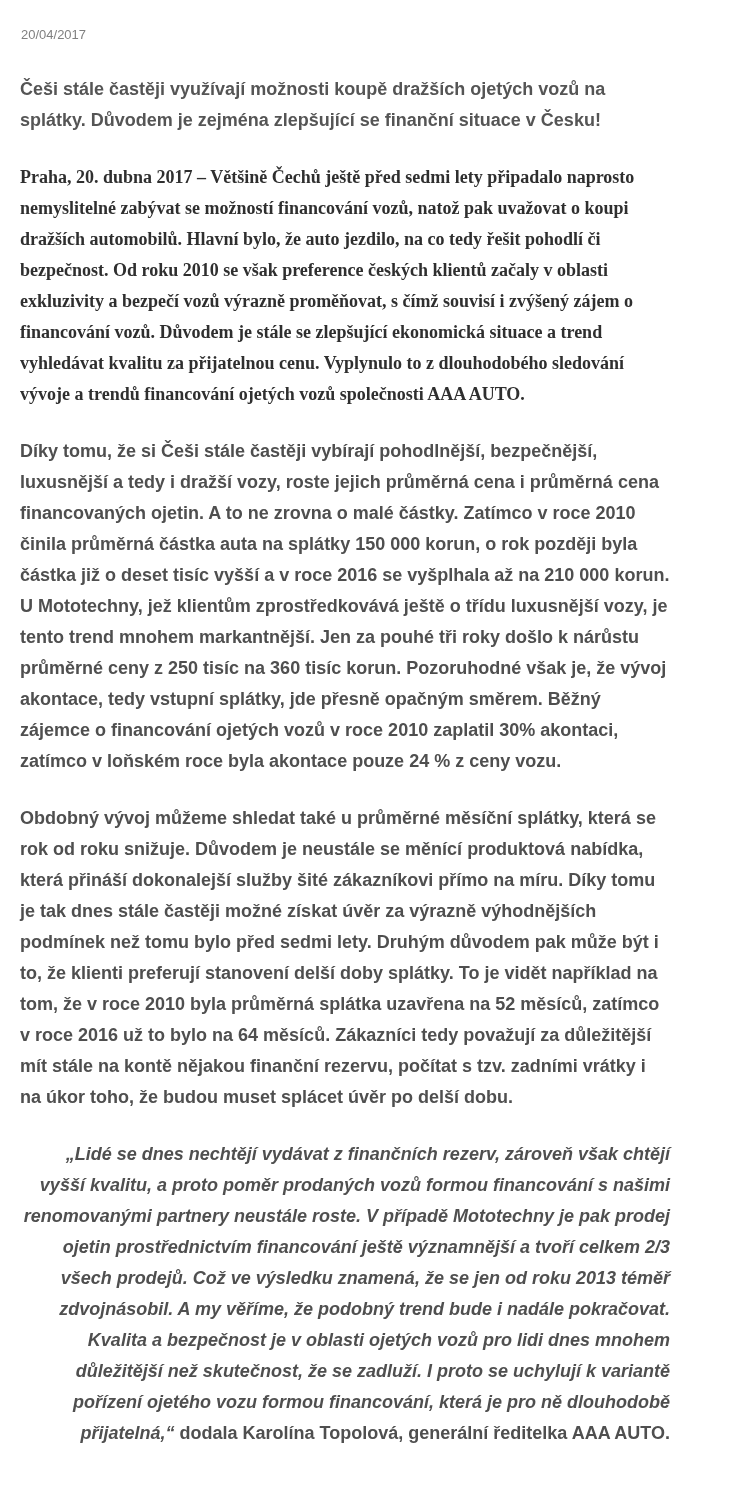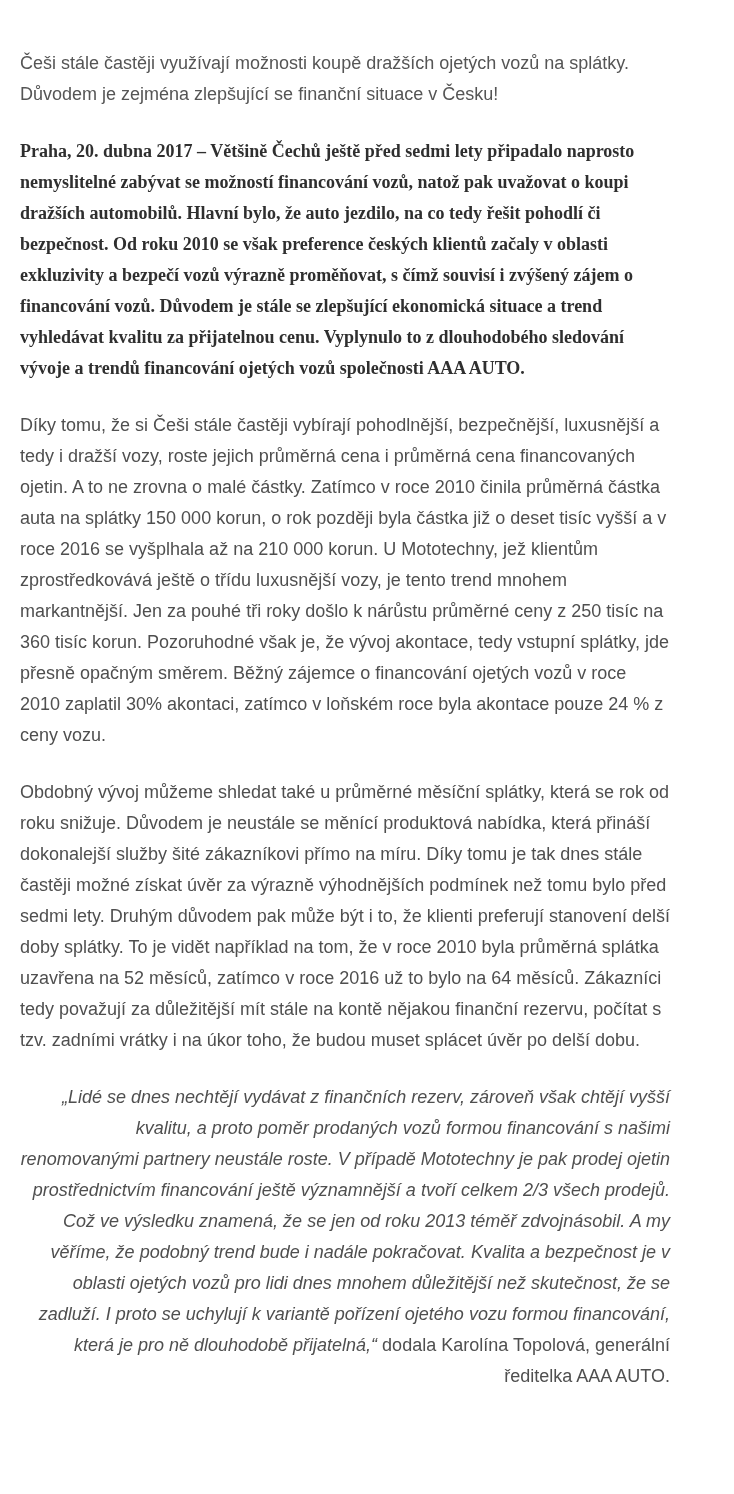--- a/index.html
+++ b/index.html
@@ -48,21 +48,21 @@
   
   .article-body {
     max-width: 652px;
   }
 
   .article-body p {
     margin: 0 0 26px 0;
     font-size: 18px;
     line-height: 31px;
     color: #4f4f4f;
-    font-weight: 400;
+    font-weight: 700;
   }
 
   .article-body p.lead {
     color: #555555;
   }
 
   .article-body p.bold-intro {
     font-weight: bold;
     color: #2f2f2f;
     font-family: Liberation Serif, serif;
@@ -81,20 +81,21 @@
   .article-body p.quote .attribution {
     font-style: normal;
   }
 </style>
 </head>
 <body>
 
 <div class="page">
 
   <header class="article-header">
+    <div class="article-date">20/04/2017</div>
   </header>
 
   <main class="article-body">
 
     <p class="lead">Češi stále častěji využívají možnosti koupě dražších ojetých vozů na splátky. Důvodem je zejména zlepšující se finanční situace v Česku!</p>
 
     <p class="bold-intro">Praha, 20. dubna 2017 – Většině Čechů ještě před sedmi lety připadalo naprosto nemyslitelné zabývat se možností financování vozů, natož pak uvažovat o koupi dražších automobilů. Hlavní bylo, že auto jezdilo, na co tedy řešit pohodlí či bezpečnost. Od roku 2010 se však preference českých klientů začaly v oblasti exkluzivity a bezpečí vozů výrazně proměňovat, s čímž souvisí i zvýšený zájem o financování vozů. Důvodem je stále se zlepšující ekonomická situace a trend vyhledávat kvalitu za přijatelnou cenu. Vyplynulo to z dlouhodobého sledování vývoje a trendů financování ojetých vozů společnosti AAA AUTO.</p>
 
     <p>Díky tomu, že si Češi stále častěji vybírají pohodlnější, bezpečnější, luxusnější a tedy i dražší vozy, roste jejich průměrná cena i průměrná cena financovaných ojetin. A to ne zrovna o malé částky. Zatímco v roce 2010 činila průměrná částka auta na splátky 150 000 korun, o rok později byla částka již o deset tisíc vyšší a v roce 2016 se vyšplhala až na 210 000 korun. U Mototechny, jež klientům zprostředkovává ještě o třídu luxusnější vozy, je tento trend mnohem markantnější. Jen za pouhé tři roky došlo k nárůstu průměrné ceny z 250 tisíc na 360 tisíc korun. Pozoruhodné však je, že vývoj akontace, tedy vstupní splátky, jde přesně opačným směrem. Běžný zájemce o financování ojetých vozů v roce 2010 zaplatil 30% akontaci, zatímco v loňském roce byla akontace pouze 24 % z ceny vozu.</p>
 

